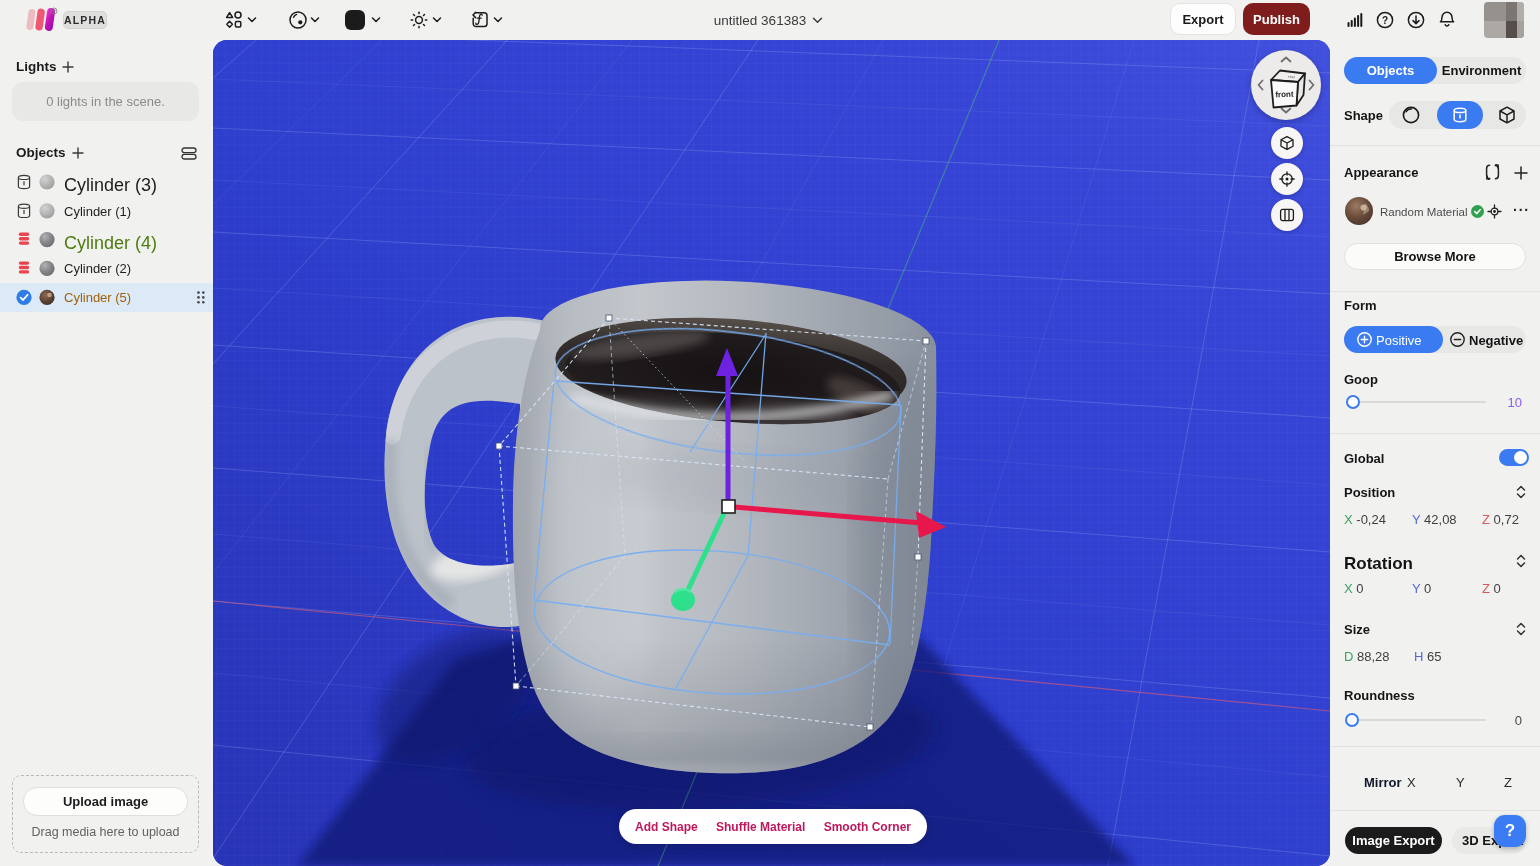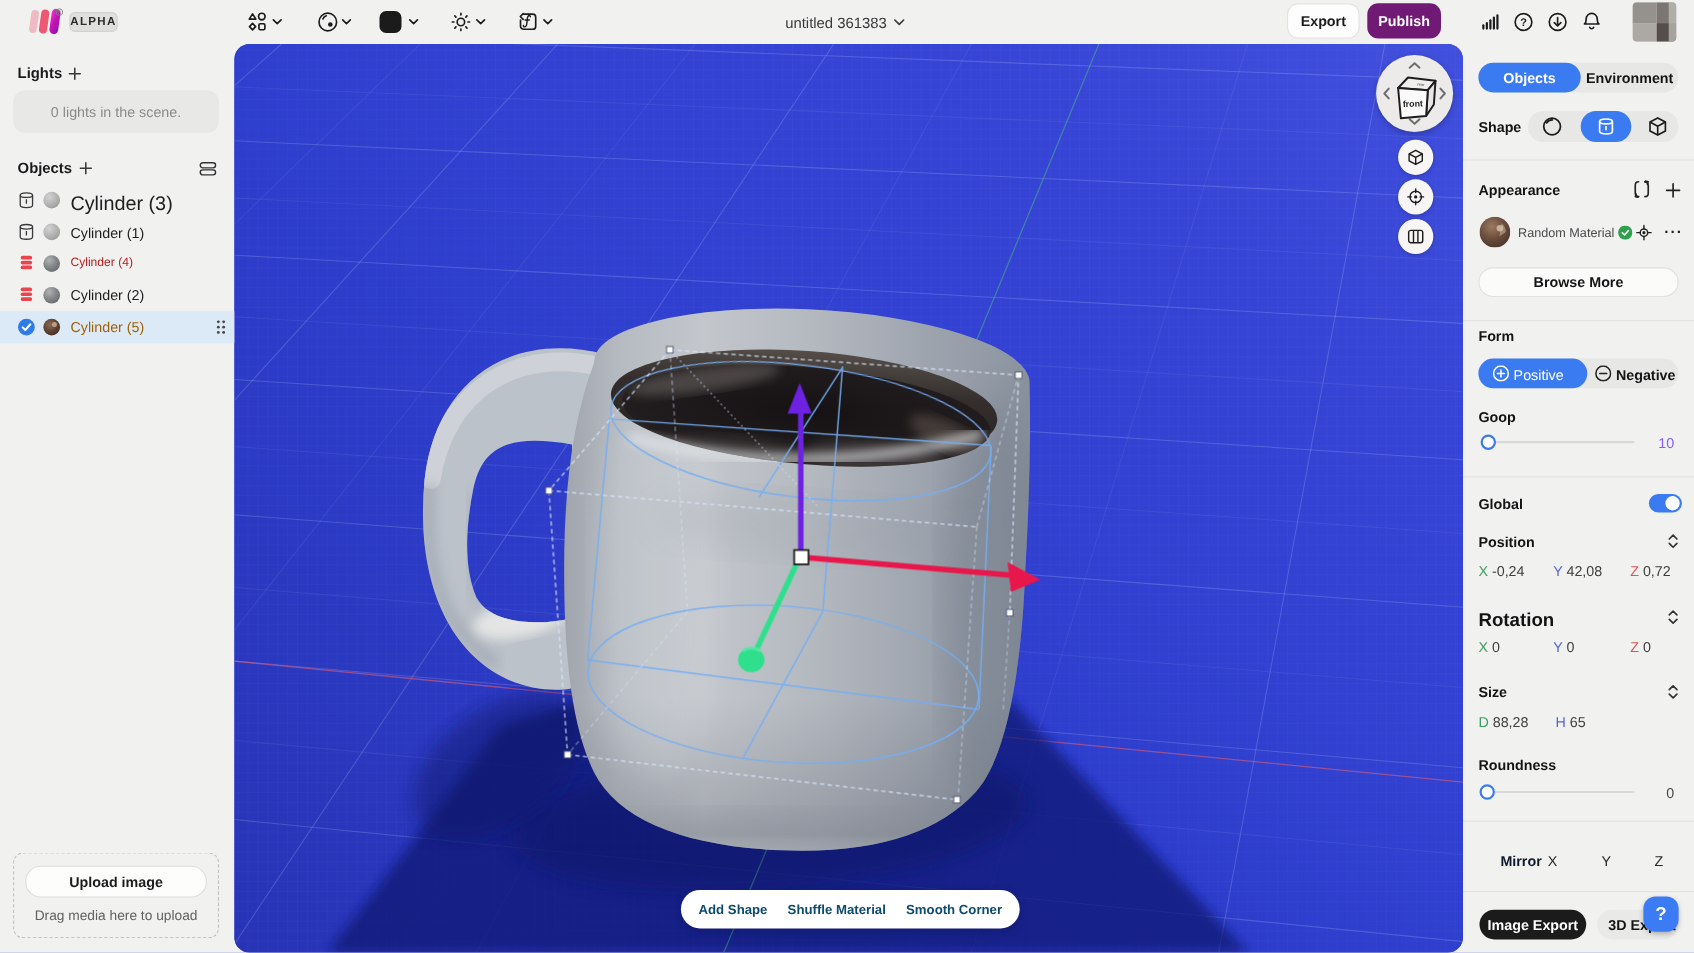--- a/index.html
+++ b/index.html
@@ -273,21 +273,21 @@
   <svg class="abs" style="left:493px;top:17px" width="10" height="6" viewBox="0 0 10 6">
       <path class="ic" d="M1.5 1 L5 4.5 L8.5 1"></path>
     </svg>
 
   <div class="abs" style="left:620px;top:13px;width:280px;text-align:center;font-size:13.5px;color:#3a3a3a">untitled 361383</div>
   <svg class="abs" style="left:812px;top:17px" width="11" height="7" viewBox="0 0 11 7">
       <path d="M1.5 1.2 L5.5 5.2 L9.5 1.2" stroke="#3a3a3a" stroke-width="1.5" fill="none" stroke-linecap="round" stroke-linejoin="round"></path>
     </svg>
 
   <div class="abs" style="left:1170px;top:3px;width:66px;height:32px;background:#fdfdfd;border:1px solid #e3e3e2;border-radius:10px;display:flex;align-items:center;justify-content:center;font-size:13px;font-weight:700;color:#1a1a1a">Export</div>
-  <div class="abs" style="left:1243px;top:3px;width:67px;height:32px;background:#701a75;border-radius:10px;display:flex;align-items:center;justify-content:center;font-size:13px;font-weight:700;color:#fff">Publish</div>
+  <div class="abs" style="left:1243px;top:3px;width:67px;height:32px;background:#7f1d1d;border-radius:10px;display:flex;align-items:center;justify-content:center;font-size:13px;font-weight:700;color:#fff">Publish</div>
 
   <svg class="abs" style="left:1347px;top:12px" width="16" height="16" viewBox="0 0 16 16">
     <g fill="#1c1c1c">
         <rect x="0.5" y="10" width="2" height="5" rx="1"></rect>
         <rect x="3.7" y="8" width="2" height="7" rx="1"></rect>
         <rect x="6.9" y="5.5" width="2" height="9.5" rx="1"></rect>
         <rect x="10.1" y="3" width="2" height="12" rx="1"></rect>
         <rect x="13.3" y="1" width="2" height="14" rx="1"></rect>
       </g>
   </svg>
@@ -379,21 +379,21 @@
     <circle cx="198.5" cy="124.6" r="1.3"></circle>
       <circle cx="203.3" cy="124.6" r="1.3"></circle>
     <circle cx="198.5" cy="129.4" r="1.3"></circle>
       <circle cx="203.3" cy="129.4" r="1.3"></circle>
     <circle cx="198.5" cy="134.2" r="1.3"></circle>
       <circle cx="203.3" cy="134.2" r="1.3"></circle>
   </g>
 </svg>
 <div class="abs" style="left:64px;top:175px;font-size:18px;color:#1e1e1e">Cylinder (3)</div>
 <div class="abs" style="left:64px;top:204px;font-size:13px;color:#1e1e1e">Cylinder (1)</div>
-<div class="abs" style="left:64px;top:233px;font-size:11px;color:#b91c1c">Cylinder (4)</div>
+<div class="abs" style="left:64px;top:233px;font-size:18px;color:#4d7c0f">Cylinder (4)</div>
 <div class="abs" style="left:64px;top:261px;font-size:13px;color:#1e1e1e">Cylinder (2)</div>
 <div class="abs" style="left:64px;top:290px;font-size:13px;color:#a16207">Cylinder (5)</div>
 
 <div class="abs" style="left:12px;top:775px;width:187px;height:78px;border:1px dashed #b9b9b8;border-radius:9px"></div>
 <div class="abs" style="left:23px;top:787px;width:165px;height:29px;background:#fdfdfc;border:1px solid #dededd;border-radius:14px;display:flex;align-items:center;justify-content:center;font-size:13px;font-weight:700;color:#1b1b1b">Upload image</div>
 <div class="abs" style="left:12px;top:825px;width:187px;text-align:center;font-size:12.5px;color:#626262">Drag media here to upload</div>
 
 <div class="abs" style="left:1344px;top:57px;width:182px;height:27px;background:#e7e7e6;border-radius:14px"></div>
 <div class="abs" style="left:1344px;top:57px;width:93px;height:27px;background:#3b7bf2;border-radius:14px;display:flex;align-items:center;justify-content:center;font-size:13px;font-weight:700;color:#fff">Objects</div>
 <div class="abs" style="left:1437px;top:57px;width:89px;height:27px;display:flex;align-items:center;justify-content:center;font-size:13px;font-weight:700;color:#141414">Environment</div>
@@ -554,17 +554,17 @@
   <circle cx="8" cy="8" r="5.2" fill="none" stroke="#1c1c1c" stroke-width="1.3"></circle>
   <path d="M8 0.8 V4 M8 12 V15.2 M0.8 8 H4 M12 8 H15.2" stroke="#1c1c1c" stroke-width="1.3" stroke-linecap="round"></path>
   <circle cx="8" cy="8" r="1.5" fill="#1c1c1c"></circle>
 </svg>
 <div class="abs" style="left:1271px;top:199px;width:32px;height:32px;background:#f7f6f5;border-radius:50%;box-shadow:0 1px 4px rgba(0,0,0,0.22)"></div>
 <svg class="abs" style="left:1279px;top:207px" width="16" height="16" viewBox="0 0 16 16">
   <rect x="1.6" y="2.4" width="12.8" height="11.2" rx="2" fill="none" stroke="#1c1c1c" stroke-width="1.3"></rect>
   <path d="M6 2.4 V13.6 M10 2.4 V13.6" stroke="#1c1c1c" stroke-width="1.3"></path>
 </svg>
 
-<div class="abs" style="left:619px;top:809px;width:308px;height:35px;background:#fff;border-radius:17.5px;box-shadow:0 2px 8px rgba(0,0,0,0.18);display:flex;align-items:center;justify-content:space-between;padding:0 16px;font-size:12px;font-weight:700;color:#0c4a6e;white-space:nowrap">
+<div class="abs" style="left:619px;top:809px;width:308px;height:35px;background:#fff;border-radius:17.5px;box-shadow:0 2px 8px rgba(0,0,0,0.18);display:flex;align-items:center;justify-content:space-between;padding:0 16px;font-size:12px;font-weight:700;color:#be185d;white-space:nowrap">
   <span>Add Shape</span>
     <span>Shuffle Material</span>
     <span>Smooth Corner</span>
 </div>
 
 </body></html>

